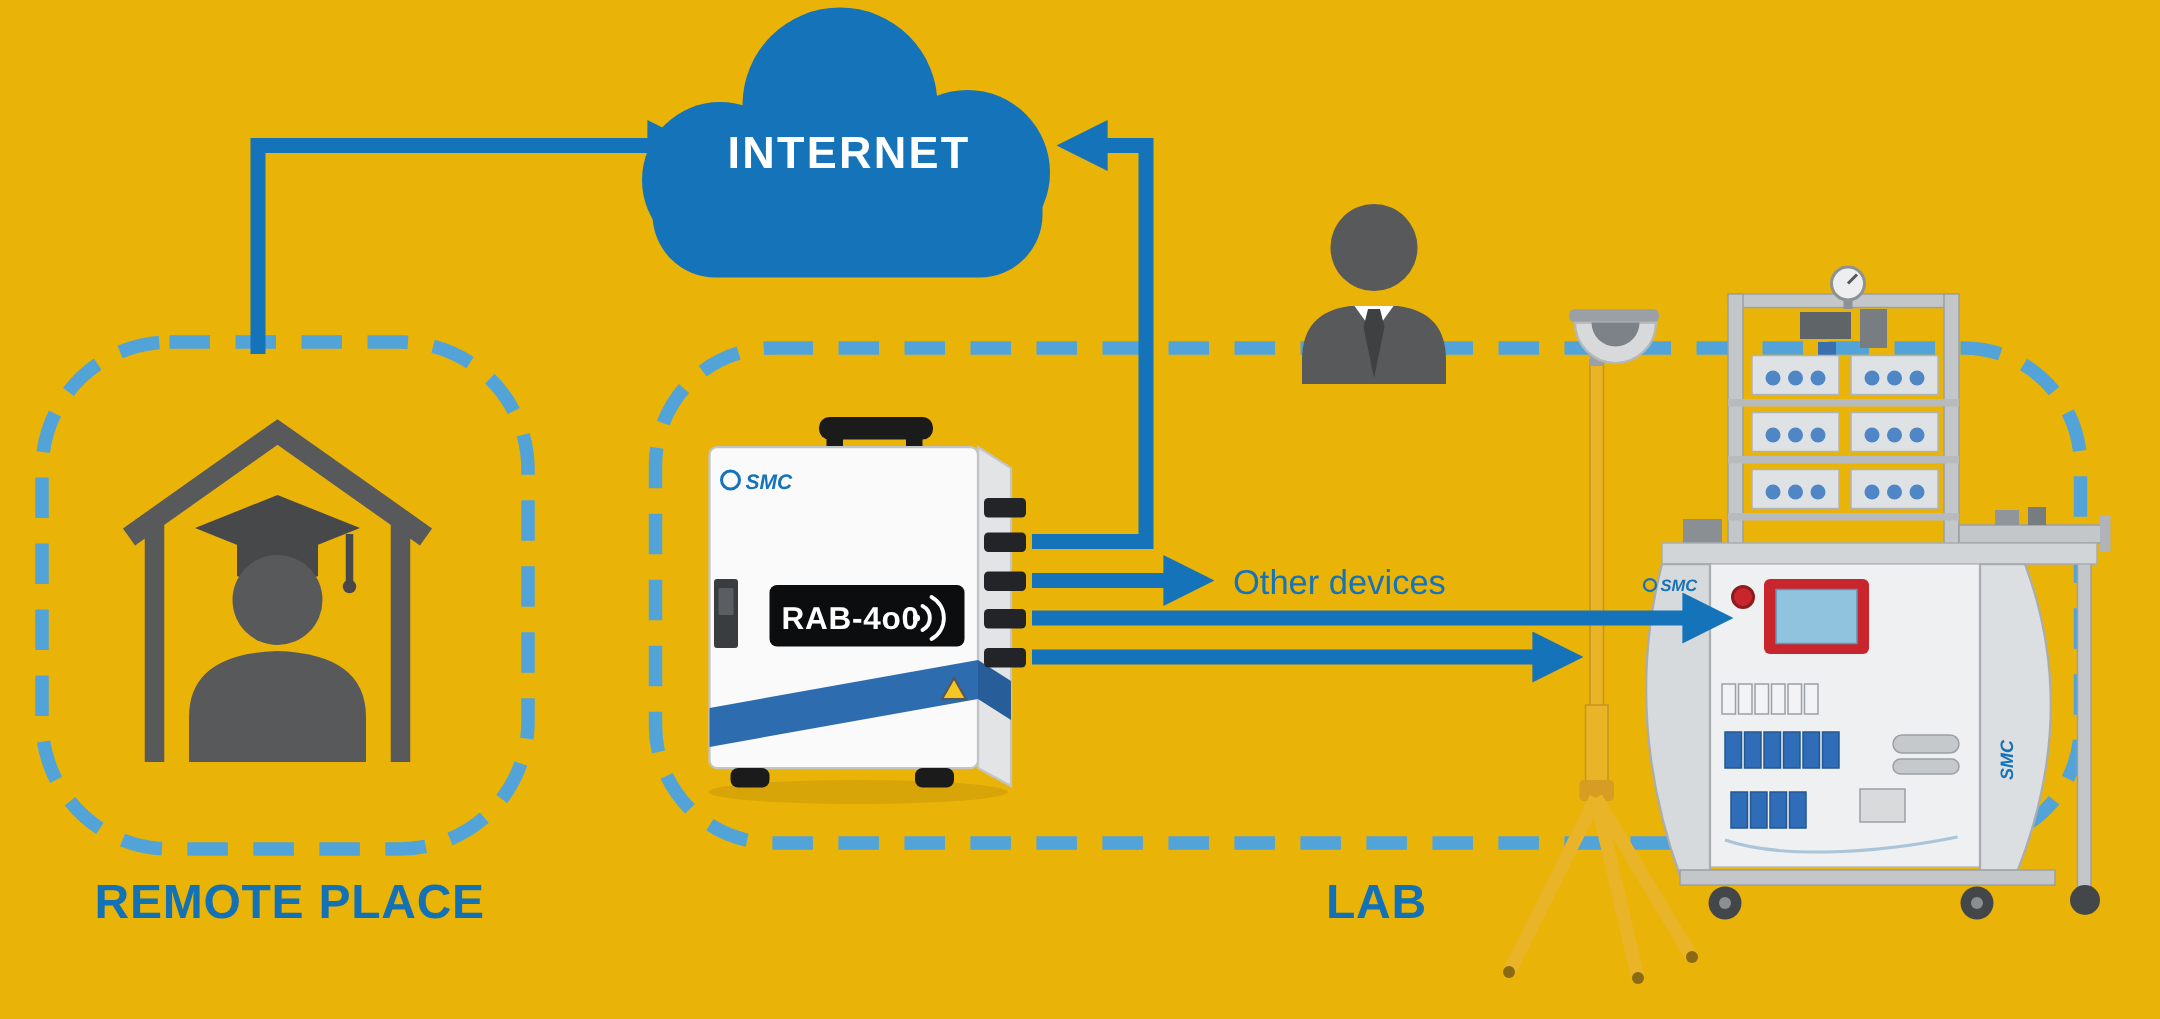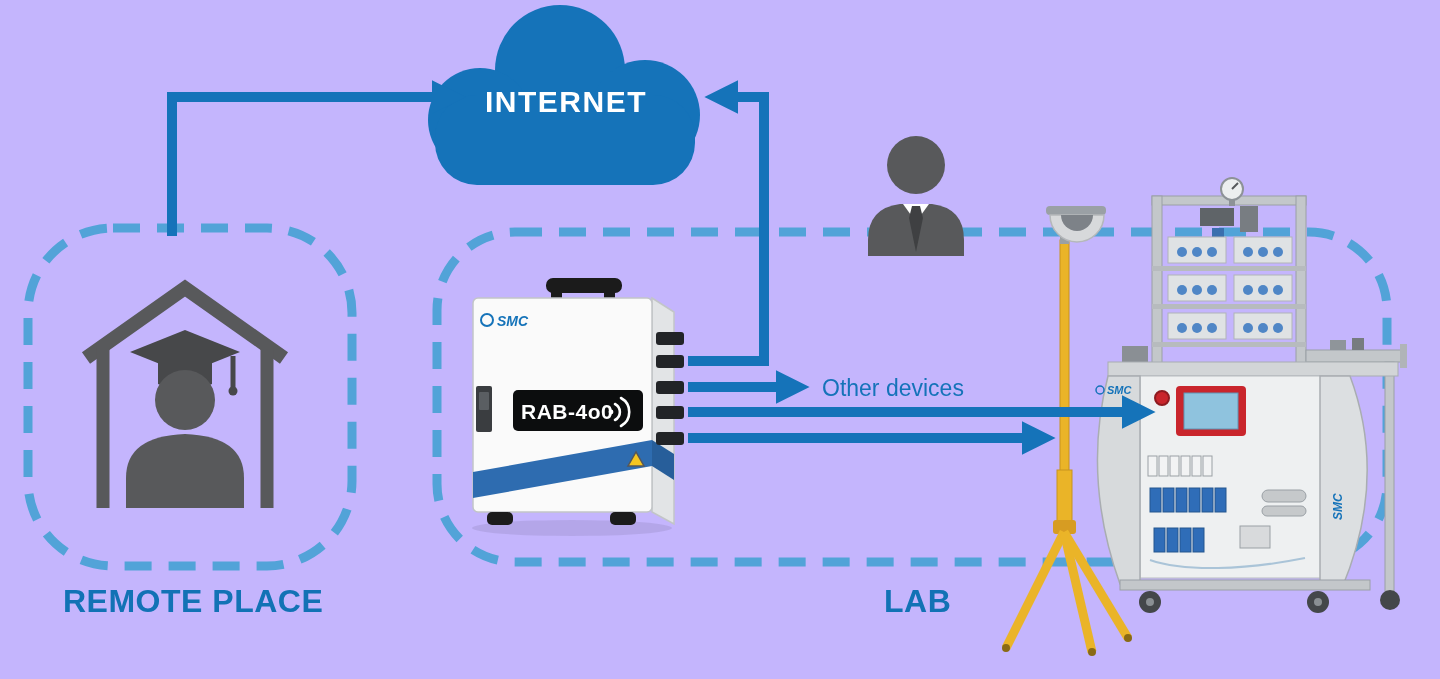--- a/index.html
+++ b/index.html
@@ -1,16 +1,16 @@
 <!DOCTYPE html>
 <html><head>
 <meta charset="utf-8">
 <style>
   html,body{margin:0;padding:0;background:#ffffff;}
-  .canvas{position:relative;width:1440px;height:679px;background:#c4b5fd;overflow:hidden;
+  .canvas{position:relative;width:1440px;height:679px;background:#eab308;overflow:hidden;
           font-family:"Liberation Sans",sans-serif;}
   svg{position:absolute;left:0;top:0;}
   text{font-family:"Liberation Sans",sans-serif;}
   .heading{font-weight:bold;font-size:32px;fill:#1272b5;letter-spacing:.5px;}
   .cloud-label{font-weight:bold;font-size:30px;fill:#ffffff;letter-spacing:1.5px;}
   .note-label{font-size:23px;fill:#1573b9;}
   .brand-text{font-weight:bold;font-style:italic;fill:#1573b9;}
   .model-text{font-weight:bold;font-size:21px;fill:#ffffff;letter-spacing:.5px;}
 </style>
 </head>

